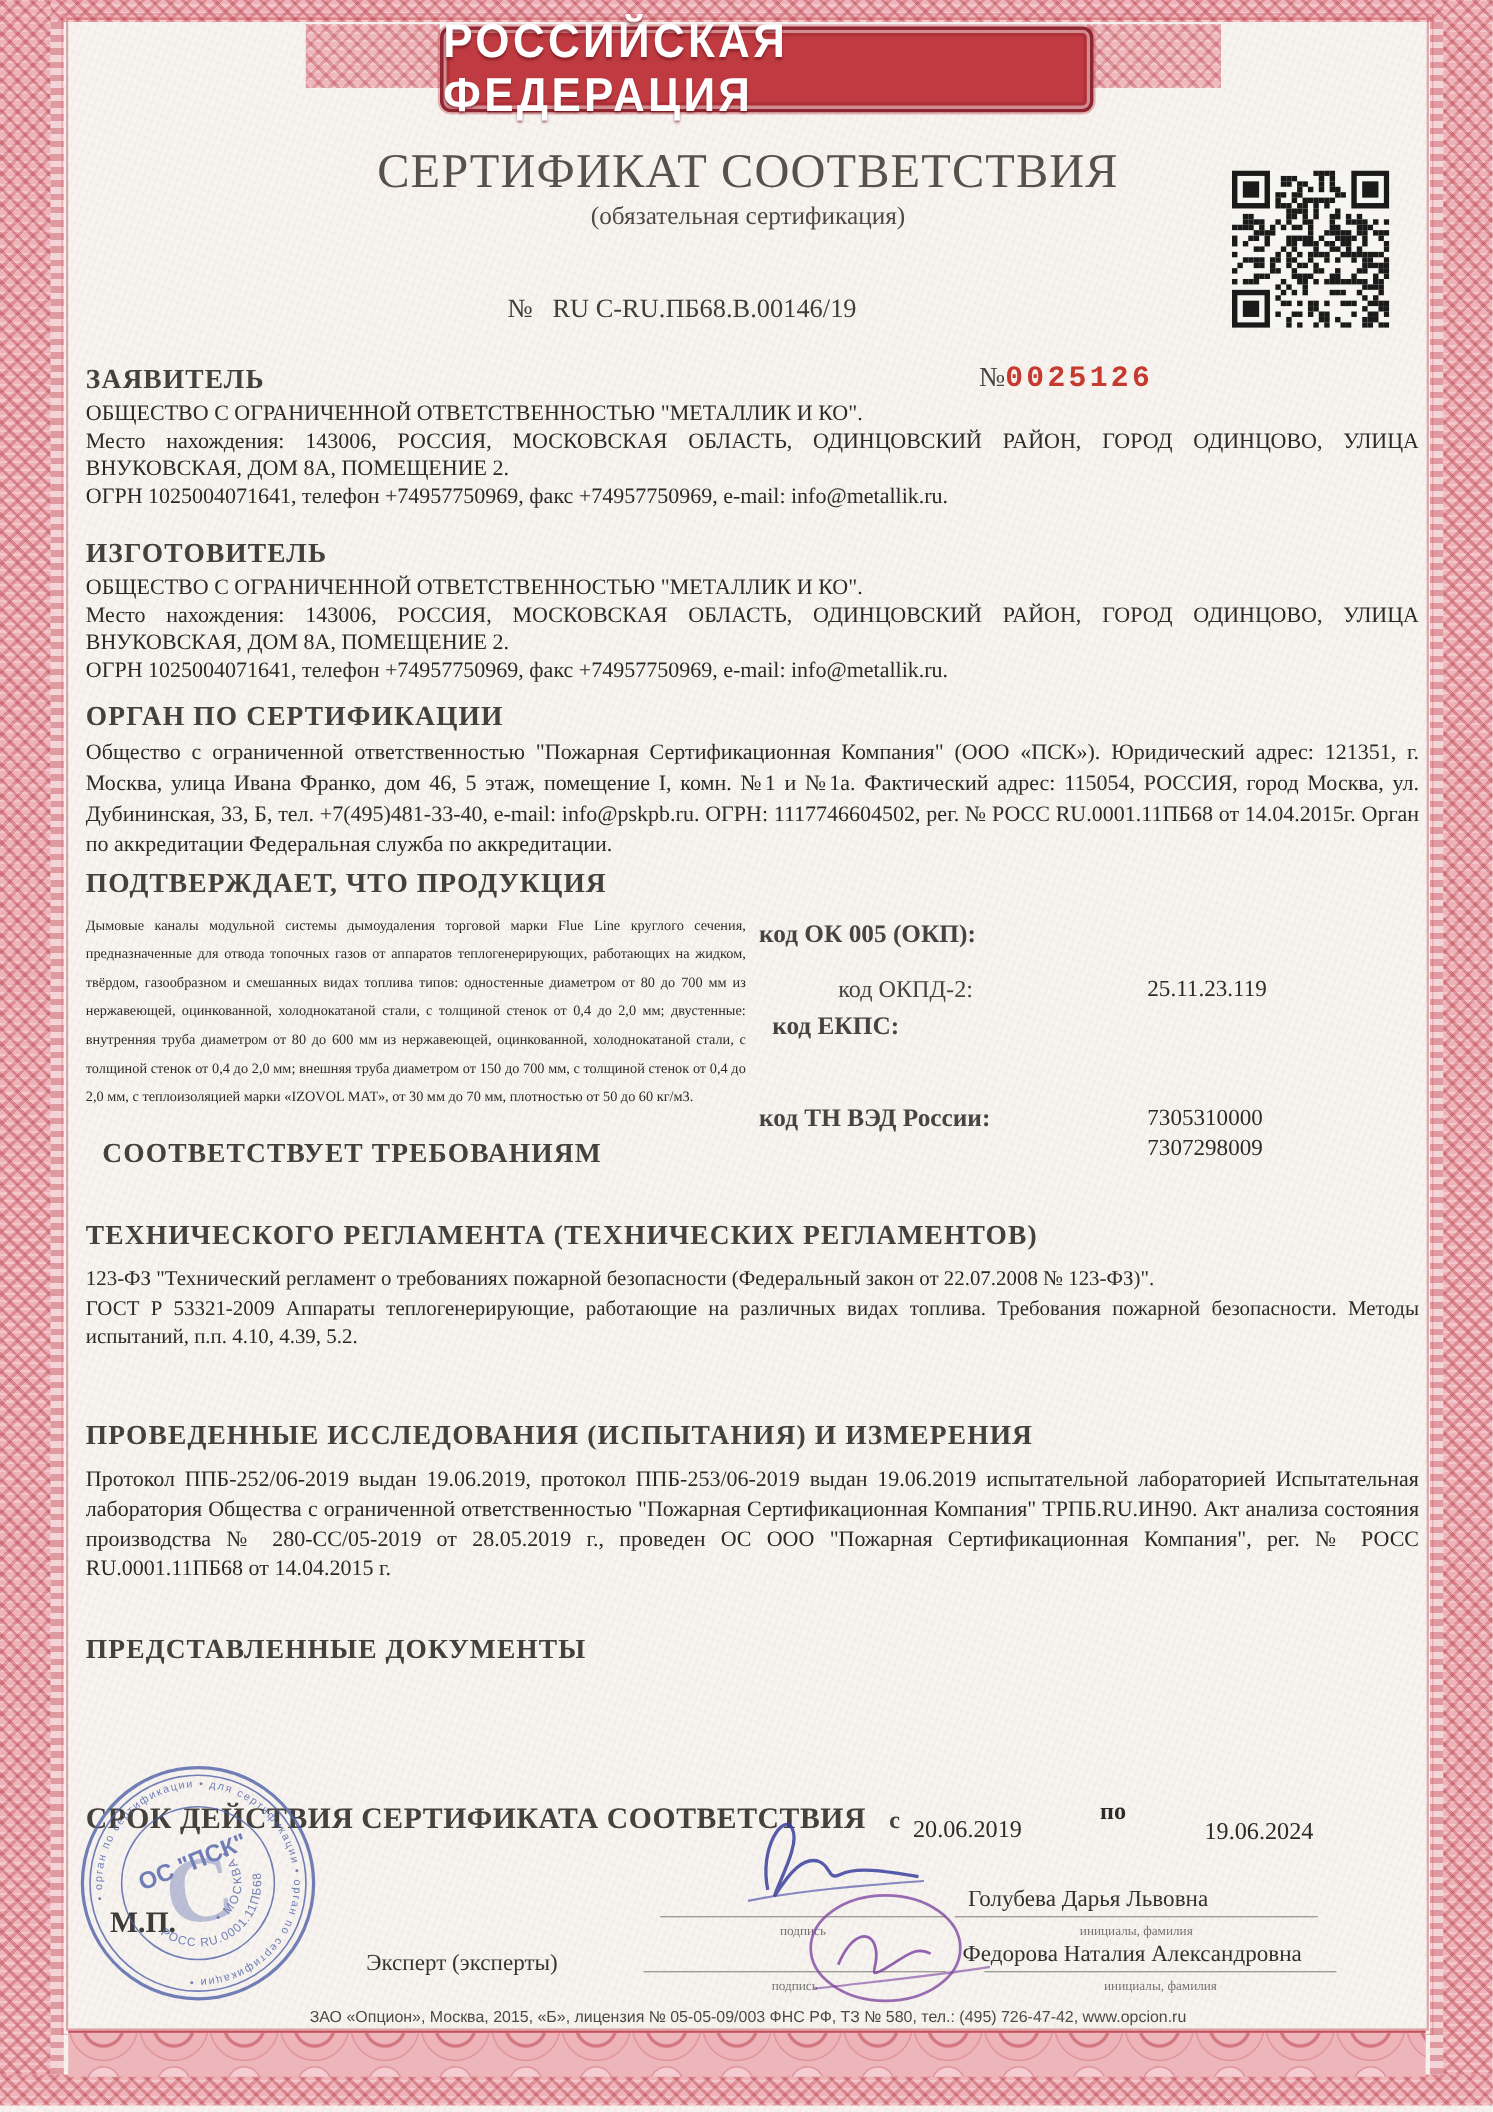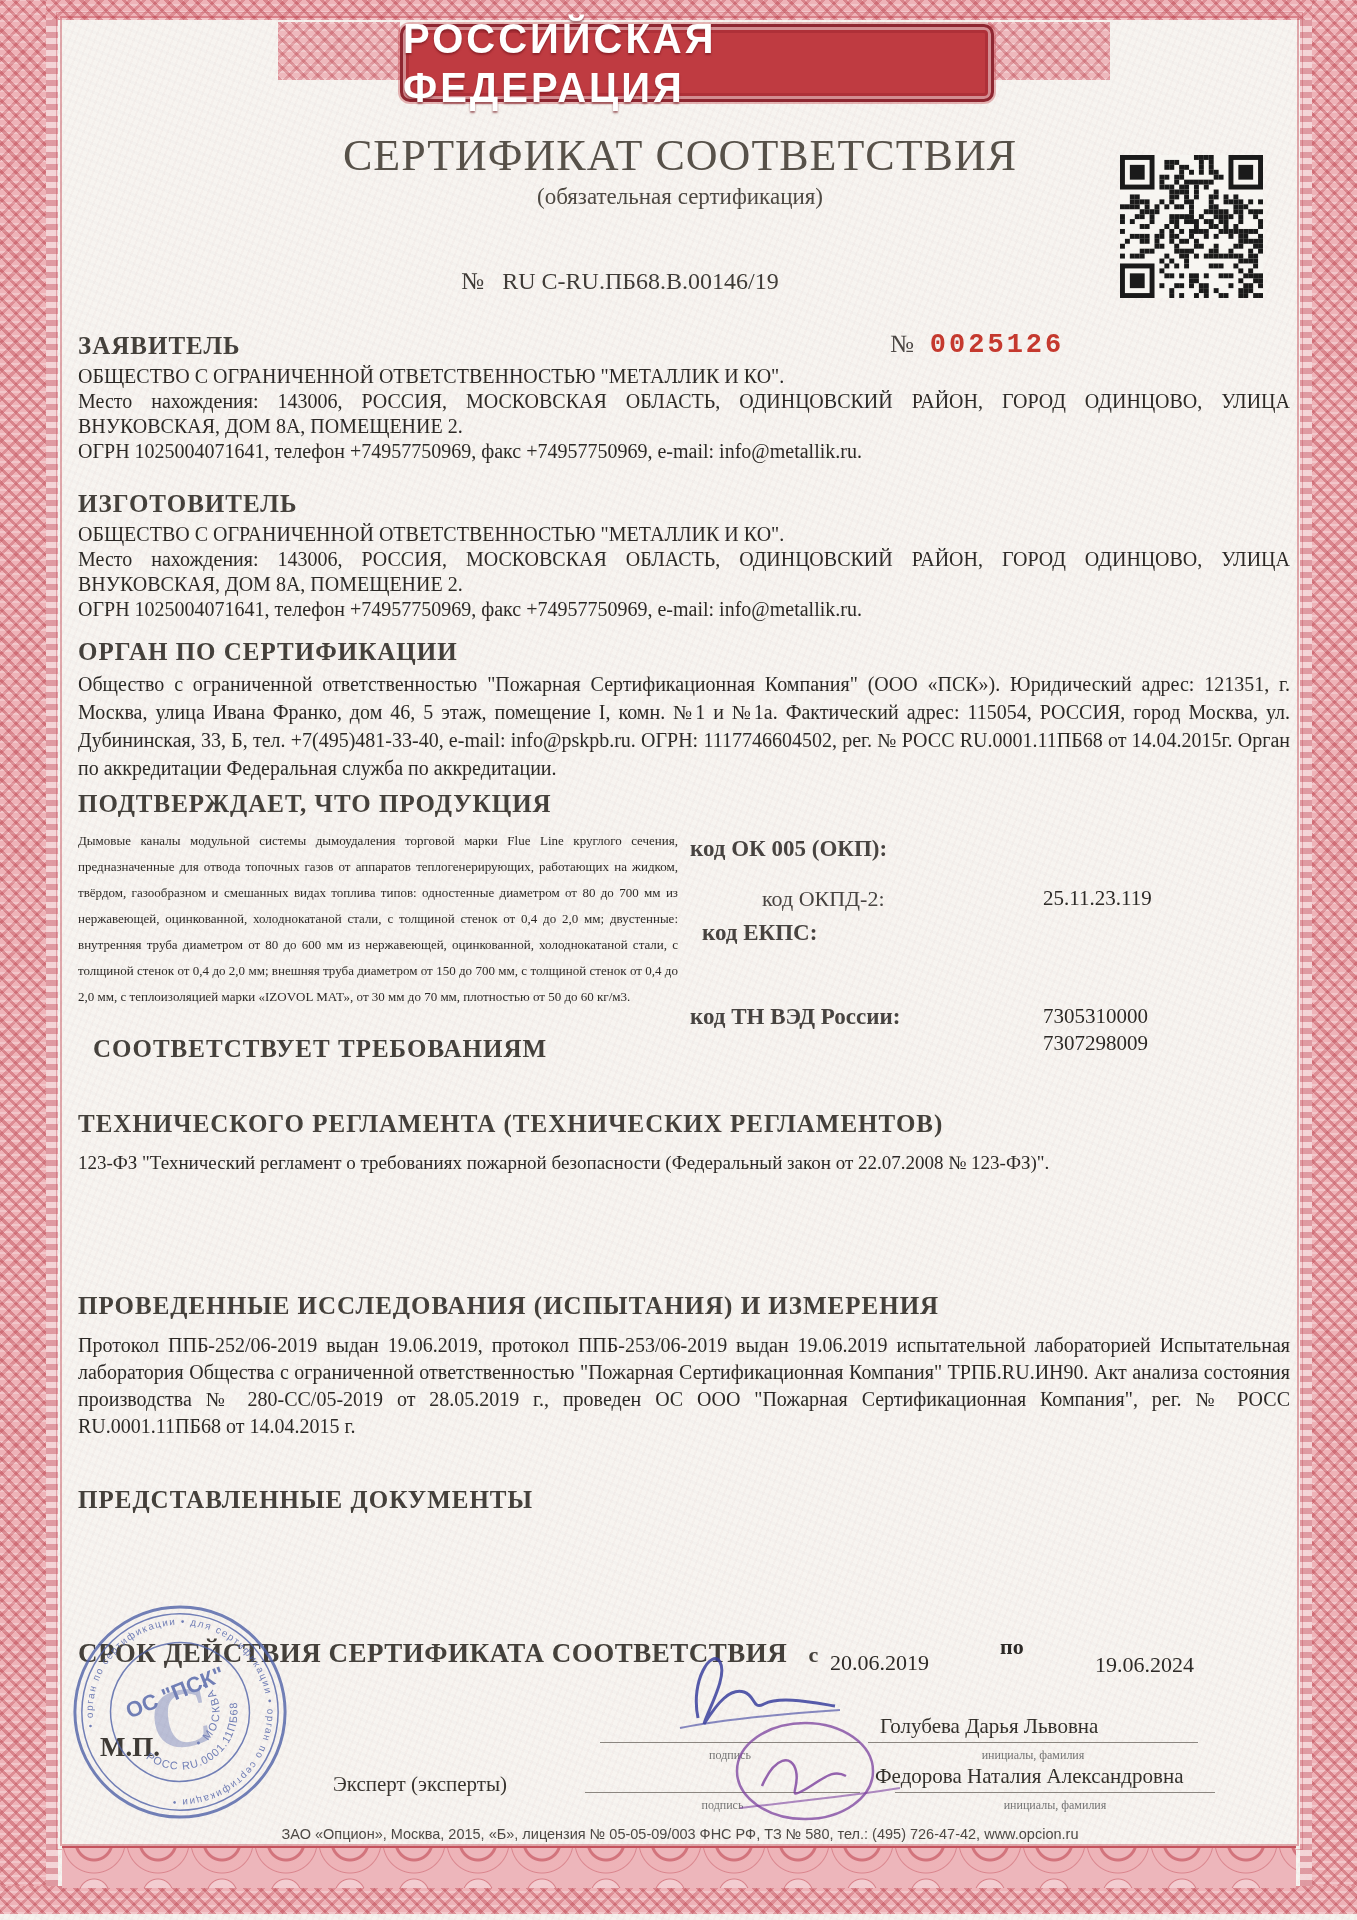--- a/index.html
+++ b/index.html
@@ -35,21 +35,21 @@
      color:#fff;letter-spacing:3px;text-shadow:0 2px 2px rgba(110,20,26,.6);transform:scaleY(1.08);}
   .doc-title{position:absolute;left:170px;top:130px;width:1020px;text-align:center;
      font-size:44px;letter-spacing:1px;color:#575149;}
   .doc-subtitle{position:absolute;left:170px;top:184px;width:1020px;text-align:center;
      font-size:23px;color:#4d4842;}
   .qr{position:absolute;left:1120px;top:155px;width:143px;height:143px;}
   .cert-no{position:absolute;left:300px;top:268px;width:640px;text-align:center;font-size:24px;color:#3f3b37;}
   .cert-no .lbl{margin-right:18px;}
   .serial{position:absolute;left:890px;top:330px;font-size:25px;color:#4a4542;}
   .serial .digits{font-family:"Liberation Mono",monospace;font-weight:700;font-size:27px;
-     color:#c5392e;letter-spacing:3px;margin-left:16px;}
+     color:#c5392e;letter-spacing:3px;margin-left:0;}
   h2.sec{position:absolute;margin:0;font-size:25px;font-weight:700;letter-spacing:1px;color:#44403b;}
   .body-block{position:absolute;left:78px;width:1212px;font-size:20px;line-height:25px;color:#2c2926;}
   .jt{text-align:justify;}
   .prod-desc{position:absolute;left:78px;top:828px;width:600px;font-size:13px;line-height:26px;
      text-align:justify;color:#2c2926;}
   .code-lbl{position:absolute;font-weight:700;font-size:23px;color:#474340;}
   .code-val{position:absolute;font-size:21px;color:#2c2926;}
   .req-line{margin:0 0 1px 0;}
   .validity{position:absolute;left:78px;top:1638px;font-size:27px;font-weight:700;letter-spacing:.5px;color:#44403b;}
   .v-small{font-size:22px;font-weight:700;}
@@ -431,20 +431,21 @@
   <div class="code-val" style="left:1043px;top:886px;">25.11.23.119</div>
   <div class="code-lbl" style="left:690px;top:920px;margin-left:12px;">код ЕКПС:</div>
   <div class="code-lbl" style="left:690px;top:1004px;">код ТН ВЭД России:</div>
   <div class="code-val" style="left:1043px;top:1004px;">7305310000</div>
   <div class="code-val" style="left:1043px;top:1031px;">7307298009</div>
 
   <h2 class="sec" style="left:78px;top:1035px;margin-left:15px;">СООТВЕТСТВУЕТ ТРЕБОВАНИЯМ</h2>
   <h2 class="sec" style="left:78px;top:1110px;">ТЕХНИЧЕСКОГО РЕГЛАМЕНТА (ТЕХНИЧЕСКИХ РЕГЛАМЕНТОВ)</h2>
   <div class="body-block" style="top:1150px;font-size:19px;line-height:26px;">
     <p class="req-line jt">123-ФЗ "Технический регламент о требованиях пожарной безопасности (Федеральный закон от 22.07.2008 № 123-ФЗ)".</p>
+    <p class="req-line jt">ГОСТ Р 53321-2009 Аппараты теплогенерирующие, работающие на различных видах топлива. Требования пожарной безопасности. Методы испытаний, п.п. 4.10, 4.39, 5.2.</p>
   </div>
 
   <h2 class="sec" style="left:78px;top:1292px;">ПРОВЕДЕННЫЕ ИССЛЕДОВАНИЯ (ИСПЫТАНИЯ) И ИЗМЕРЕНИЯ</h2>
   <div class="body-block jt" style="top:1332px;line-height:27px;">Протокол ППБ-252/06-2019 выдан 19.06.2019, протокол ППБ-253/06-2019 выдан 19.06.2019 испытательной лабораторией Испытательная лаборатория Общества с ограниченной ответственностью "Пожарная Сертификационная Компания" ТРПБ.RU.ИН90. Акт анализа состояния производства № 280-СС/05-2019 от 28.05.2019 г., проведен ОС ООО "Пожарная Сертификационная Компания", рег. № РОСС RU.0001.11ПБ68 от 14.04.2015 г.</div>
 
   <h2 class="sec" style="left:78px;top:1486px;">ПРЕДСТАВЛЕННЫЕ ДОКУМЕНТЫ</h2>
 
   <div class="validity">
     <span>СРОК ДЕЙСТВИЯ СЕРТИФИКАТА СООТВЕТСТВИЯ</span>
     <span class="v-small" style="margin-left:14px;">с</span>

